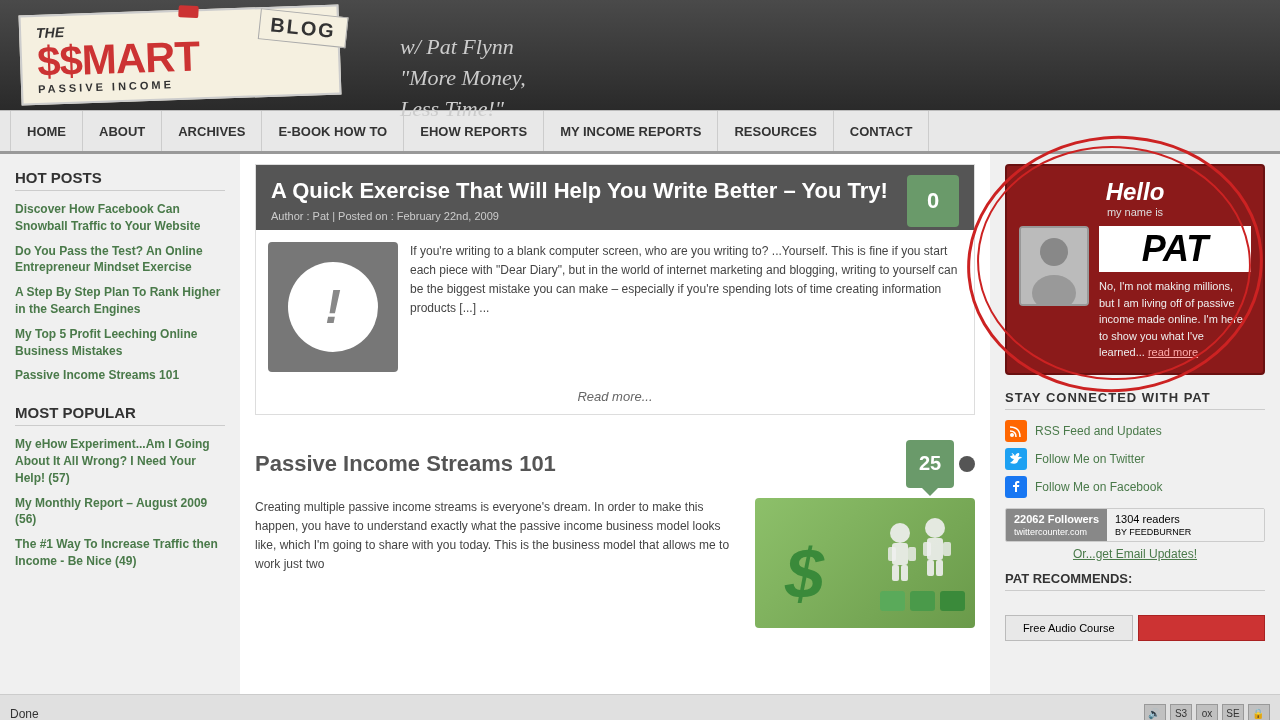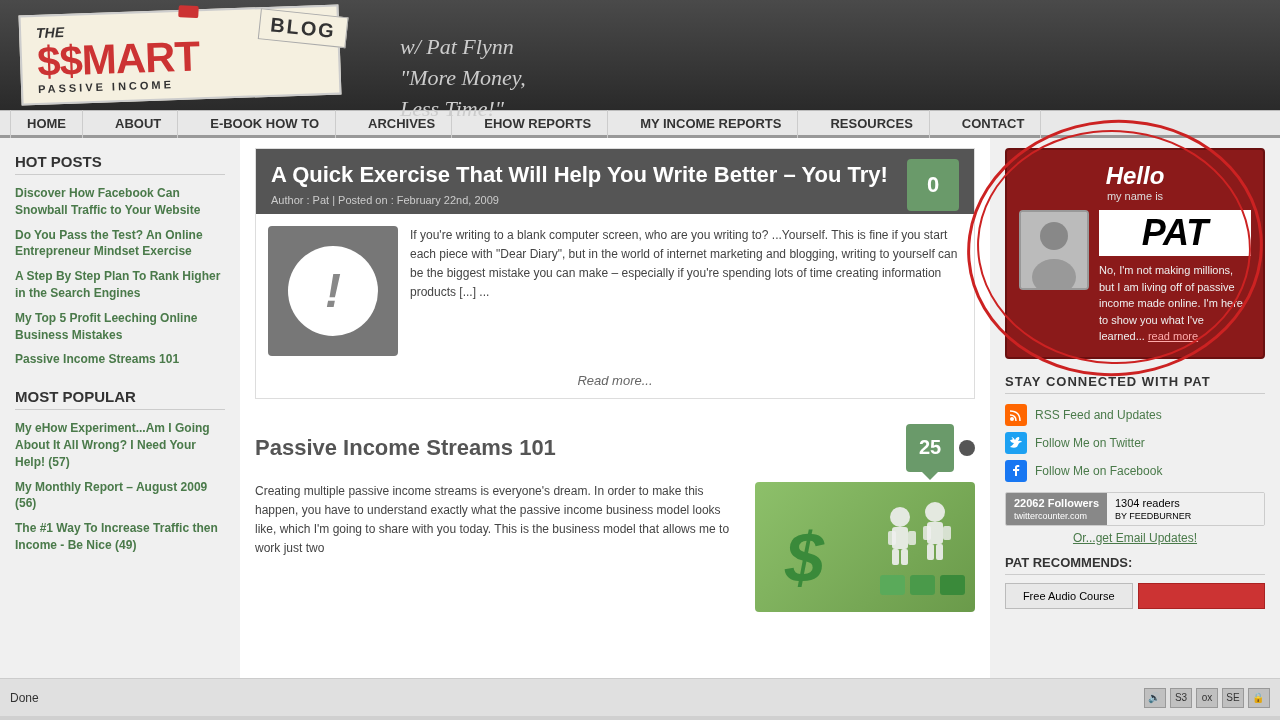--- a/index.html
+++ b/index.html
@@ -95,23 +95,22 @@
       margin-top: 47px;
     }
 
     
     #nav {
       background: #e8e8e8;
       border-top: 1px solid #bbb;
       border-bottom: 3px solid #999;
       display: flex;
       align-items: center;
-      height: 28px;
+      height: 44px;
       padding: 0 10px;
-      gap: 16px;
     }
     .nav-item {
       padding: 0 16px;
       height: 40px;
       display: flex;
       align-items: center;
       font-size: 13px;
       font-weight: bold;
       color: #333;
       text-transform: uppercase;
@@ -472,21 +471,21 @@
     }
 
     
     .pat-recommends {
     }
     .recommends-title {
       font-size: 13px;
       font-weight: bold;
       color: #333;
       text-transform: uppercase;
-      margin-bottom: 8px;
+      margin-bottom: 24px;
       border-bottom: 1px solid #ccc;
       padding-bottom: 4px;
     }
     .recommend-buttons {
       display: flex;
       gap: 5px;
     }
     .recommend-btn-1 {
       background: #e8e8e8;
       border: 1px solid #bbb;
@@ -562,22 +561,22 @@
       <span>w/ Pat Flynn</span><br>
       <span>"More Money,</span><br>
       <span>Less Time!"</span>
     </div>
   </div>
 </div>
 
 <div id="nav">
   <div class="nav-item">HOME</div>
   <div class="nav-item">ABOUT</div>
+  <div class="nav-item">ARCHIVES</div>
   <div class="nav-item">E-BOOK HOW TO</div>
-  <div class="nav-item">ARCHIVES</div>
   <div class="nav-item">EHOW REPORTS</div>
   <div class="nav-item">MY INCOME REPORTS</div>
   <div class="nav-item">RESOURCES</div>
   <div class="nav-item">CONTACT</div>
 </div>
 
 <div id="main">
 
   <div id="sidebar">
     <div class="sidebar-section">

